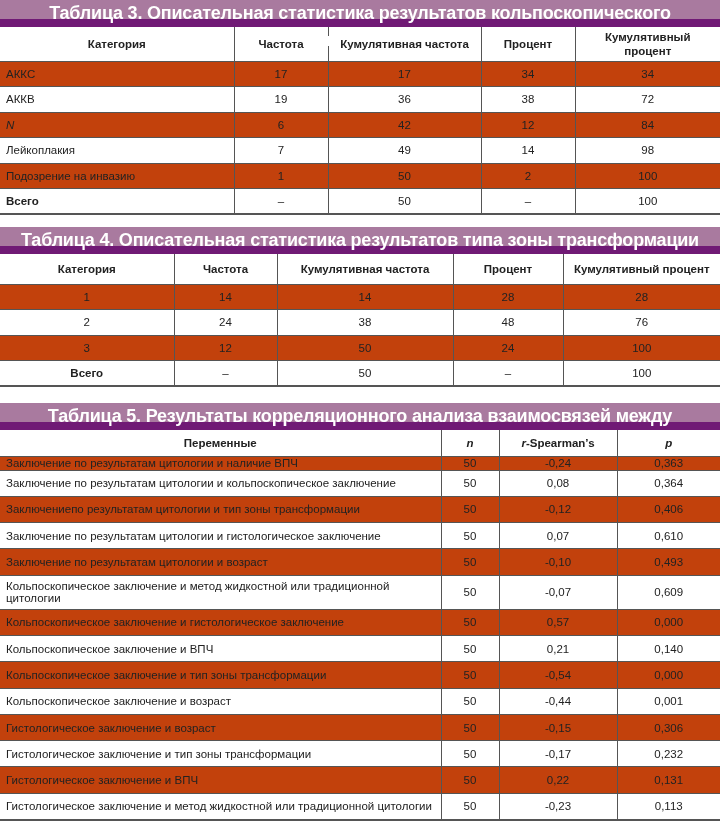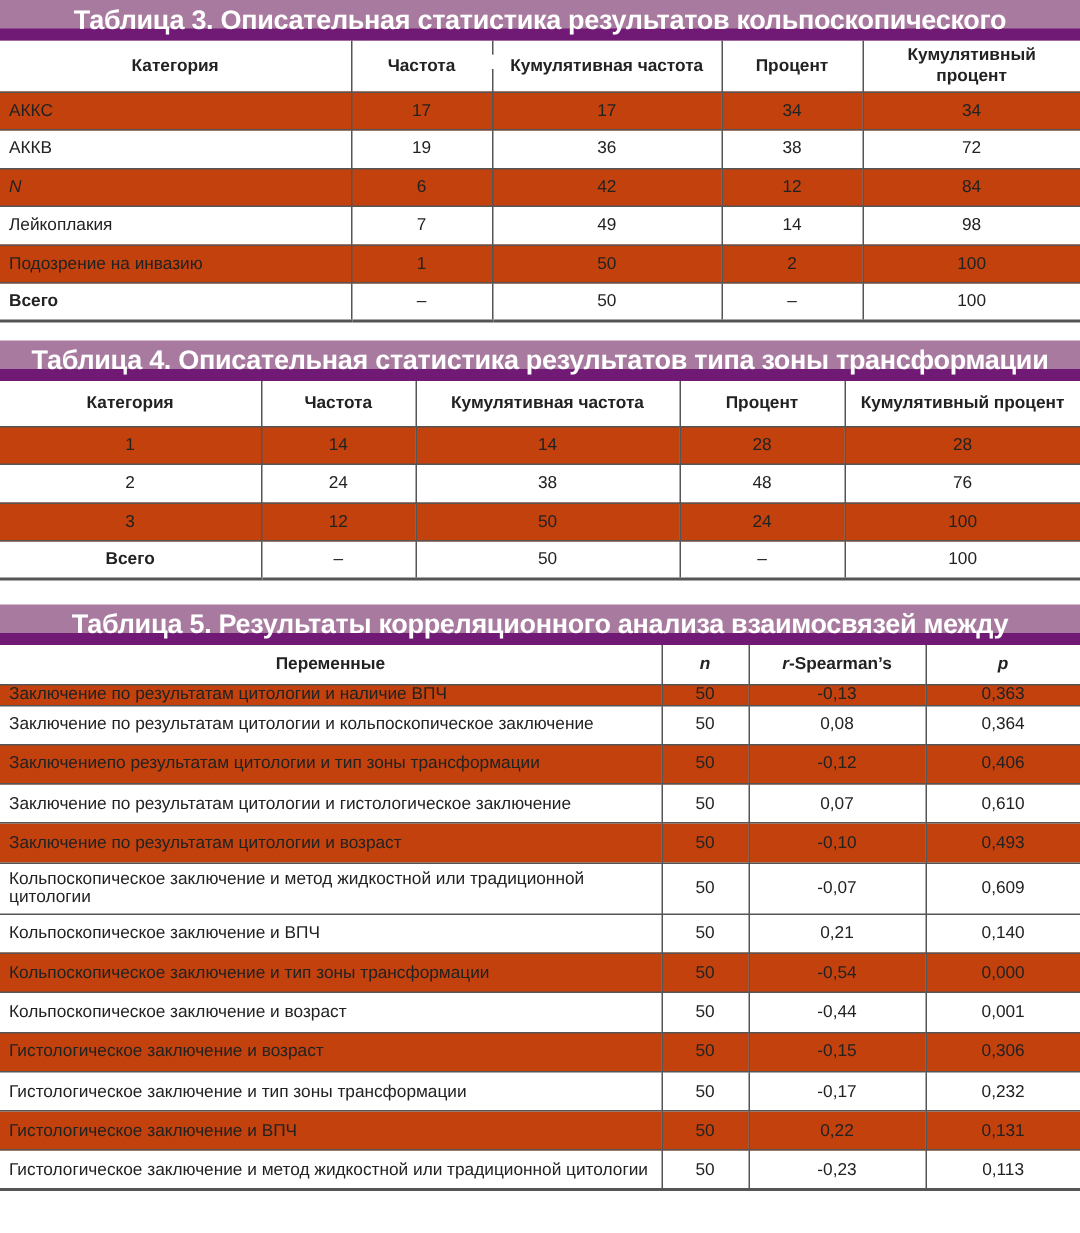--- a/index.html
+++ b/index.html
@@ -156,21 +156,21 @@
       <th>Переменные</th>
       <th class="ital">n</th>
       <th><span class="ital">r</span><span id="t5rlabel">-Spearman’s</span></th>
       <th class="ital">p</th>
     </tr>
       </thead>
     <tbody id="t5body">
         <tr class="shaded" style="height: 14px;">
           <td class="left">Заключение по результатам цитологии и наличие ВПЧ</td>
           <td>50</td>
-          <td>-0,13</td>
+          <td>-0,24</td>
           <td>0,363</td>
         </tr>
         <tr style="height: 26.3px;">
           <td class="left">Заключение по результатам цитологии и кольпоскопическое заключение</td>
           <td>50</td>
           <td>0,08</td>
           <td>0,364</td>
         </tr>
         <tr class="shaded" style="height: 26.3px; border-radius: 13px;">
           <td class="left">Заключениепо результатам цитологии и тип зоны трансформации</td>
@@ -188,20 +188,26 @@
           <td class="left">Заключение по результатам цитологии и возраст</td>
           <td>50</td>
           <td>-0,10</td>
           <td>0,493</td>
         </tr>
         <tr style="height: 34px;">
           <td class="left">Кольпоскопическое заключение и метод жидкостной или традиционной цитологии</td>
           <td>50</td>
           <td>-0,07</td>
           <td>0,609</td>
+        </tr>
+        <tr class="shaded" style="height: 26.3px;">
+          <td class="left">Кольпоскопическое заключение и гистологическое заключение</td>
+          <td>50</td>
+          <td>0,57</td>
+          <td>0,000</td>
         </tr>
         <tr style="height: 26.3px;">
           <td class="left">Кольпоскопическое заключение и ВПЧ</td>
           <td>50</td>
           <td>0,21</td>
           <td>0,140</td>
         </tr>
         <tr class="shaded" style="height: 26.3px;">
           <td class="left">Кольпоскопическое заключение и тип зоны трансформации</td>
           <td>50</td>

